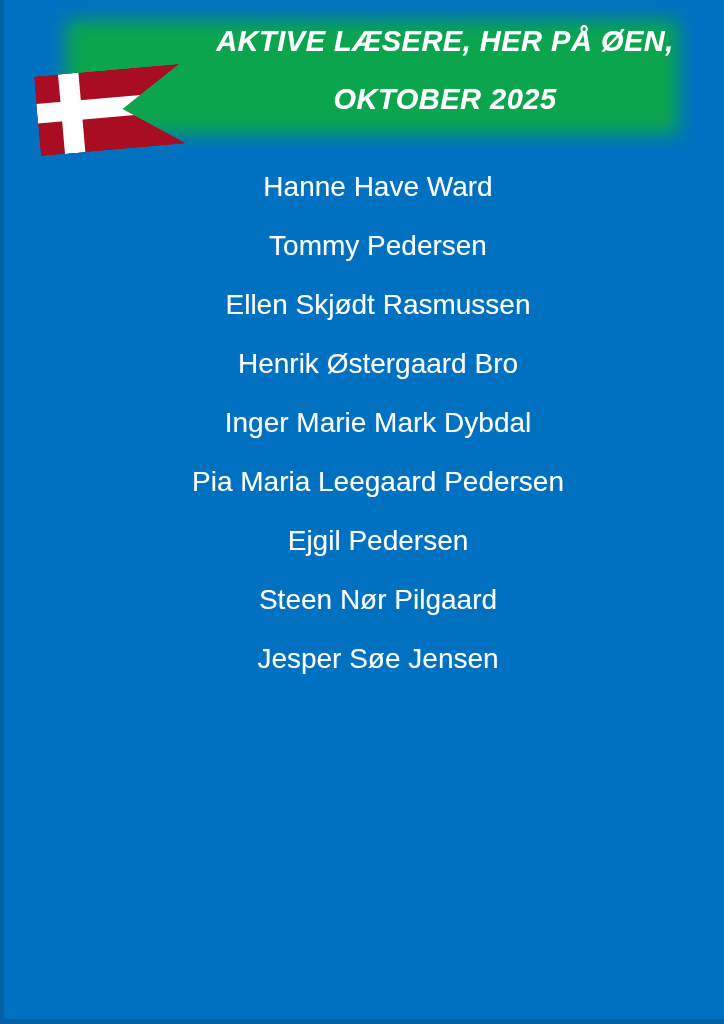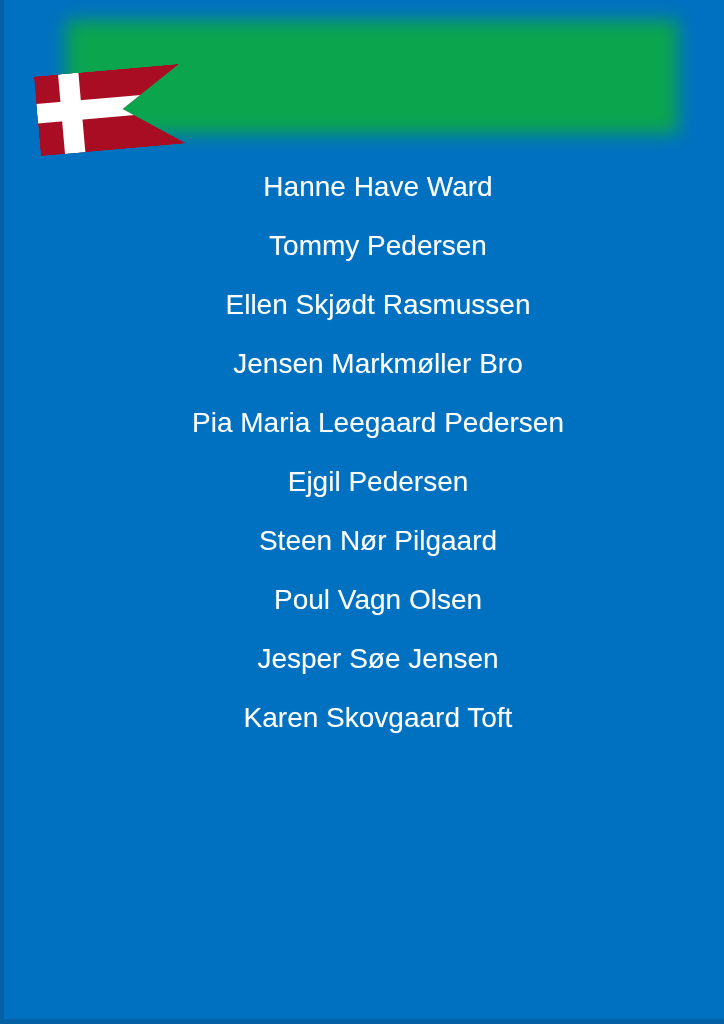--- a/index.html
+++ b/index.html
@@ -88,28 +88,31 @@
         </clipPath>
       </defs>
       <g clip-path="url(#flagclip)">
         <rect x="0" y="0" width="150" height="78" fill="#A80D24"></rect>
         <rect x="25" y="0" width="21" height="78" fill="#FFFFFF"></rect>
         <rect x="0" y="27" width="150" height="19" fill="#FFFFFF"></rect>
       </g>
     </svg>
   </div>
 
+  <div class="title-block">
+    <div class="title-line">AKTIVE LÆSERE, HER PÅ ØEN,</div>
+    <div class="title-line">OKTOBER 2025</div>
+  </div>
 
   <div class="names">
 
   <div class="name-row">Hanne Have Ward</div>
       <div class="name-row">Tommy Pedersen</div>
       <div class="name-row">Ellen Skjødt Rasmussen</div>
-      <div class="name-row">Jensen Markmøller Bro</div>
+      <div class="name-row">Henrik Østergaard Bro</div>
+      <div class="name-row">Inger Marie Mark Dybdal</div>
       <div class="name-row">Pia Maria Leegaard Pedersen</div>
       <div class="name-row">Ejgil Pedersen</div>
       <div class="name-row">Steen Nør Pilgaard</div>
-      <div class="name-row">Poul Vagn Olsen</div>
       <div class="name-row">Jesper Søe Jensen</div>
-      <div class="name-row">Karen Skovgaard Toft</div>
     </div>
 
 </div>
 
 </body></html>

